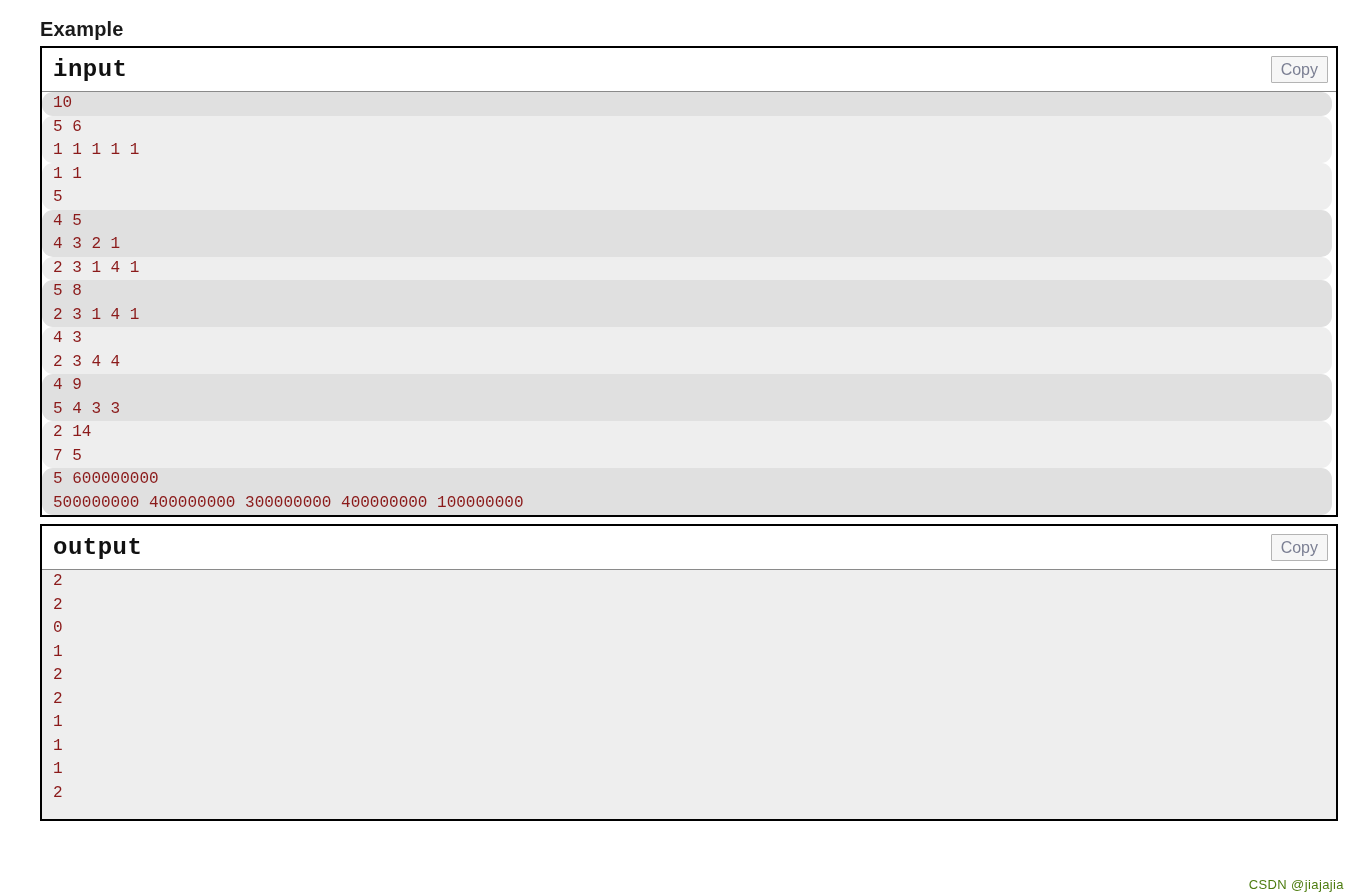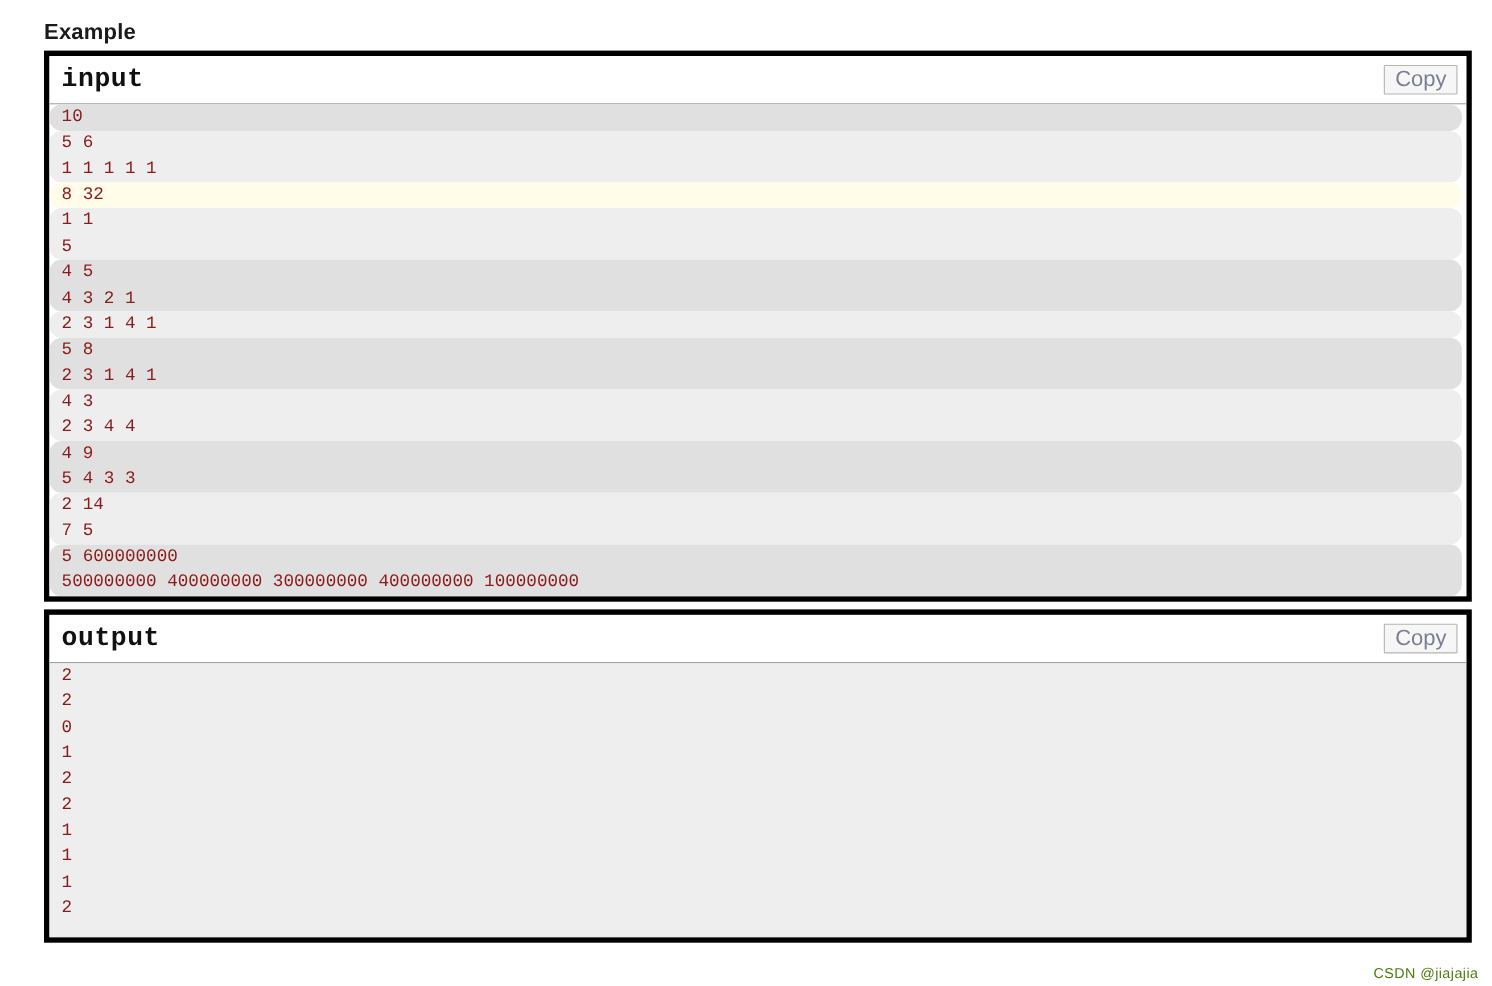--- a/index.html
+++ b/index.html
@@ -40,21 +40,21 @@
 
   
   .example-area {
     position: absolute;
     left: 40px;
     top: 46px;
     width: 1298px;
   }
 
   .io-panel {
-    border: 5px solid #000000;
+    border: 2px solid #000000;
     background: #ffffff;
     box-sizing: border-box;
     width: 1298px;
   }
   .io-panel + .io-panel {
     margin-top: 7px;
   }
 
   
   .panel-header {
@@ -81,21 +81,21 @@
     top: 8px;
     min-width: 56px;
     height: 27px;
     line-height: 25px;
     padding: 0 9px;
     box-sizing: border-box;
     border: 1px solid #b4b4b4;
     background: #f6f6f6;
     color: #7b7f93;
     font-family: "Liberation Sans", sans-serif;
-    font-size: 20px;
+    font-size: 16px;
     text-align: center;
     cursor: pointer;
     border-radius: 1px;
     user-select: none;
   }
 
   
   .panel-body {
     position: relative;
     background: #ffffff;
@@ -168,21 +168,20 @@
       <div class="panel-body">
         <div class="code-block" id="input-code">
             <div class="tc-group shade-dark">
               <div class="code-line">10</div>
             </div>
             <div class="tc-group shade-light">
               <div class="code-line">5 6</div>
               <div class="code-line">1 1 1 1 1</div>
             </div>
             <div class="tc-group shade-mark">
-              <div class="code-line">8 32</div>
             </div>
             <div class="tc-group shade-light">
               <div class="code-line">1 1</div>
               <div class="code-line">5</div>
             </div>
             <div class="tc-group shade-dark">
               <div class="code-line">4 5</div>
               <div class="code-line">4 3 2 1</div>
             </div>
             <div class="tc-group shade-light">

